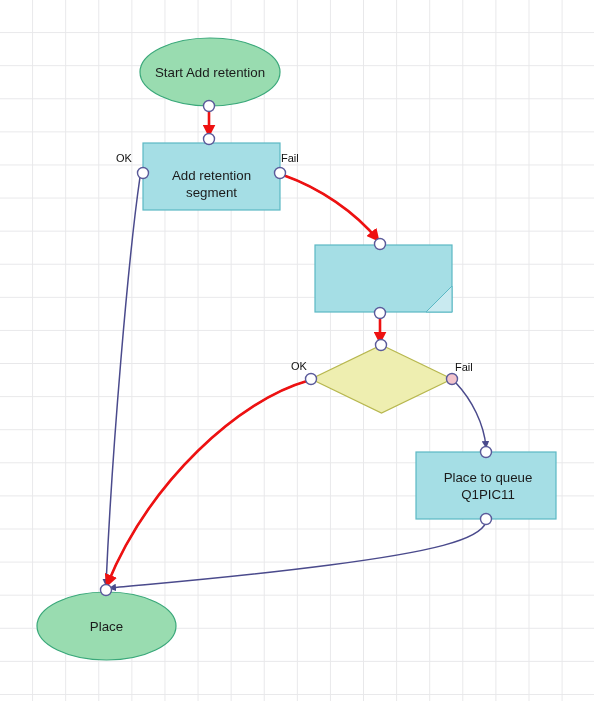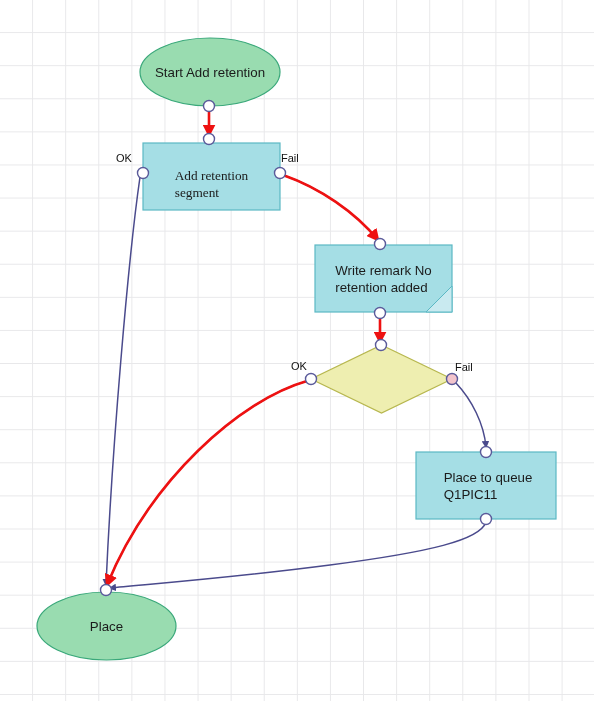--- a/index.html
+++ b/index.html
@@ -27,21 +27,21 @@
     top: 0;
     width: 594px;
     height: 701px;
   }
   #node-layer { pointer-events: none; }
   .node-text {
     position: absolute;
     display: flex;
     align-items: center;
     justify-content: center;
-    text-align: left;
+    text-align: center;
     color: #1b1b1b;
     font-size: 13.3px;
     line-height: 17px;
     font-family: "Liberation Sans", sans-serif;
     pointer-events: auto;
     white-space: pre-line;
   }
   .port-label {
     position: absolute;
     color: #111111;
@@ -97,24 +97,22 @@
         <circle cx="311" cy="379" r="5.5" fill="#ffffff" stroke="#5a5a9a" stroke-width="1.4"></circle>
         <circle cx="452" cy="379" r="5.5" fill="#f2c4cc" stroke="#5a5a9a" stroke-width="1.4"></circle>
         <circle cx="486" cy="452" r="5.5" fill="#ffffff" stroke="#5a5a9a" stroke-width="1.4"></circle>
         <circle cx="486" cy="519" r="5.5" fill="#ffffff" stroke="#5a5a9a" stroke-width="1.4"></circle>
         <circle cx="106" cy="590" r="5.5" fill="#ffffff" stroke="#5a5a9a" stroke-width="1.4"></circle>
       </g>
   </svg>
 
   <div id="node-layer">
       <div class="node-text" style="left: 140px; top: 38px; width: 140px; height: 68px;">Start Add retention</div>
-      <div class="node-text" style="left: 143px; top: 143px; width: 137px; height: 81px; font-family: Liberation Serif, serif;">Add retention
+      <div class="node-text" style="left: 143px; top: 143px; width: 137px; height: 81px;">Add retention
 segment</div>
-      <div class="node-text" style="left: 315px; top: 245px; width: 137px; height: 67px;">Write remark No
-retention added</div>
       <div class="node-text" style="left: 416px; top: 452px; width: 144px; height: 67px; border-radius: 10px;">Place to queue
 Q1PIC11</div>
       <div class="node-text" style="left: 37px; top: 592px; width: 139px; height: 68px;">Place</div>
       <div class="port-label" style="left: 116px; top: 152px;">OK</div>
       <div class="port-label" style="left: 281px; top: 152px;">Fail</div>
       <div class="port-label" style="left: 291px; top: 360px;">OK</div>
       <div class="port-label" style="left: 455px; top: 361px;">Fail</div>
     </div>
 
 </div>

